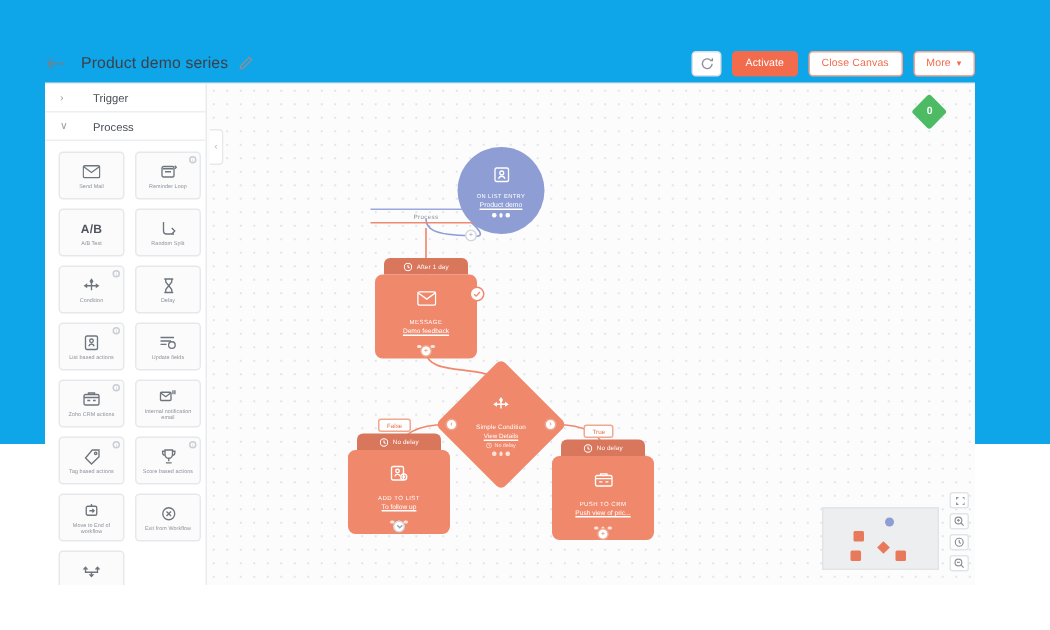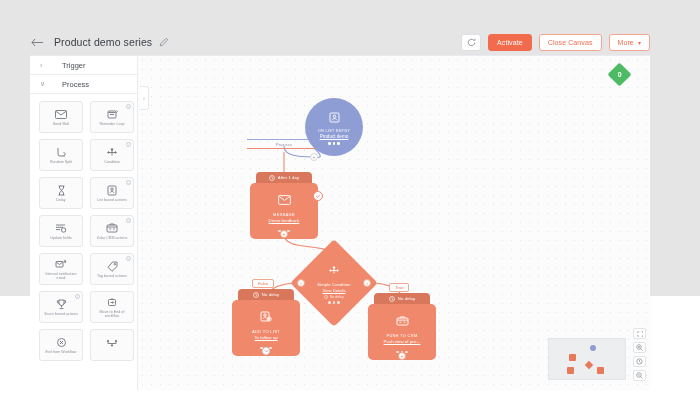--- a/index.html
+++ b/index.html
@@ -2,21 +2,21 @@
 <html><head>
 <meta charset="utf-8">
 <style>
   * { box-sizing: border-box; margin: 0; padding: 0; }
   html, body {
     width: 700px; height: 420px;
     background: #ffffff;
     font-family: "Liberation Sans", sans-serif;
     overflow: hidden;
   }
-  #app { position: relative; width: 700px; height: 296px; background: #e5e5e5; }
+  #app { position: relative; width: 700px; height: 296px; background: #0ea5e9; }
 
   
   .topbar {
     position: absolute; left: 30px; top: 28px; width: 620px; height: 28px;
     display: flex; align-items: center;
   }
   .back-icon {
     width: 14px; height: 14px; color: #7a7f87; flex: none;
     display: flex; align-items: center; justify-content: center;
     cursor: pointer;
@@ -271,20 +271,24 @@
         <span class="glyph">
           <svg width="12" height="11" viewBox="0 0 12 11" fill="none" stroke="currentColor" stroke-width=".9">
               <rect x="2" y="2" width="8" height="7" rx="1"></rect>
               <path d="M2.5 3.5h7M4 5.5h4"></path>
               <path d="M10.5 1.5l1 1-1 1"></path>
             </svg>
         </span>
         <span class="tlabel">Reminder Loop</span>
       </div>
 
+      <div class="tile">
+        <span class="glyph txt">A/B</span>
+        <span class="tlabel">A/B Test</span>
+      </div>
 
       <div class="tile">
         <span class="glyph">
           <svg width="11" height="11" viewBox="0 0 11 11" fill="none" stroke="currentColor" stroke-width=".9">
               <path d="M2 1v6a2 2 0 002 2h5"></path>
               <path d="M7.5 7l2 2-2 2" transform="translate(0,-2)"></path>
               <path d="M2 1l0 0"></path>
             </svg>
         </span>
         <span class="tlabel">Random Split</span>

